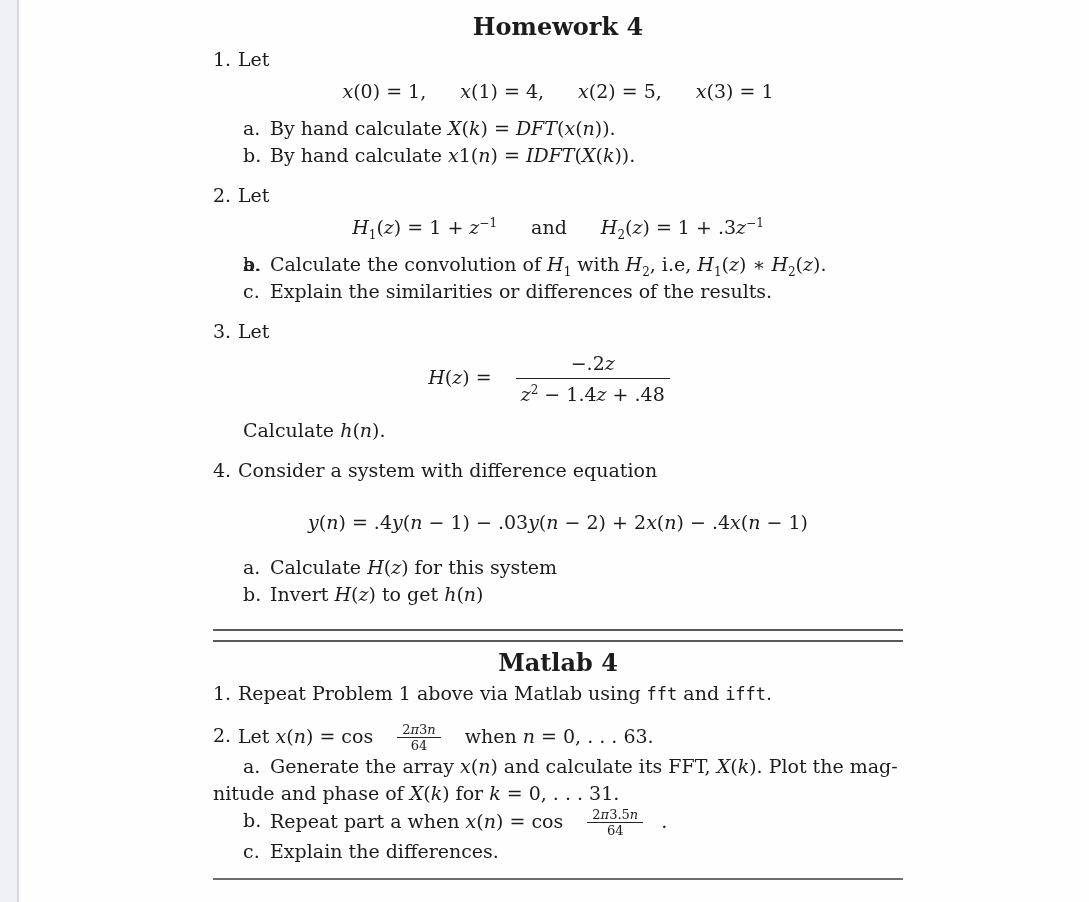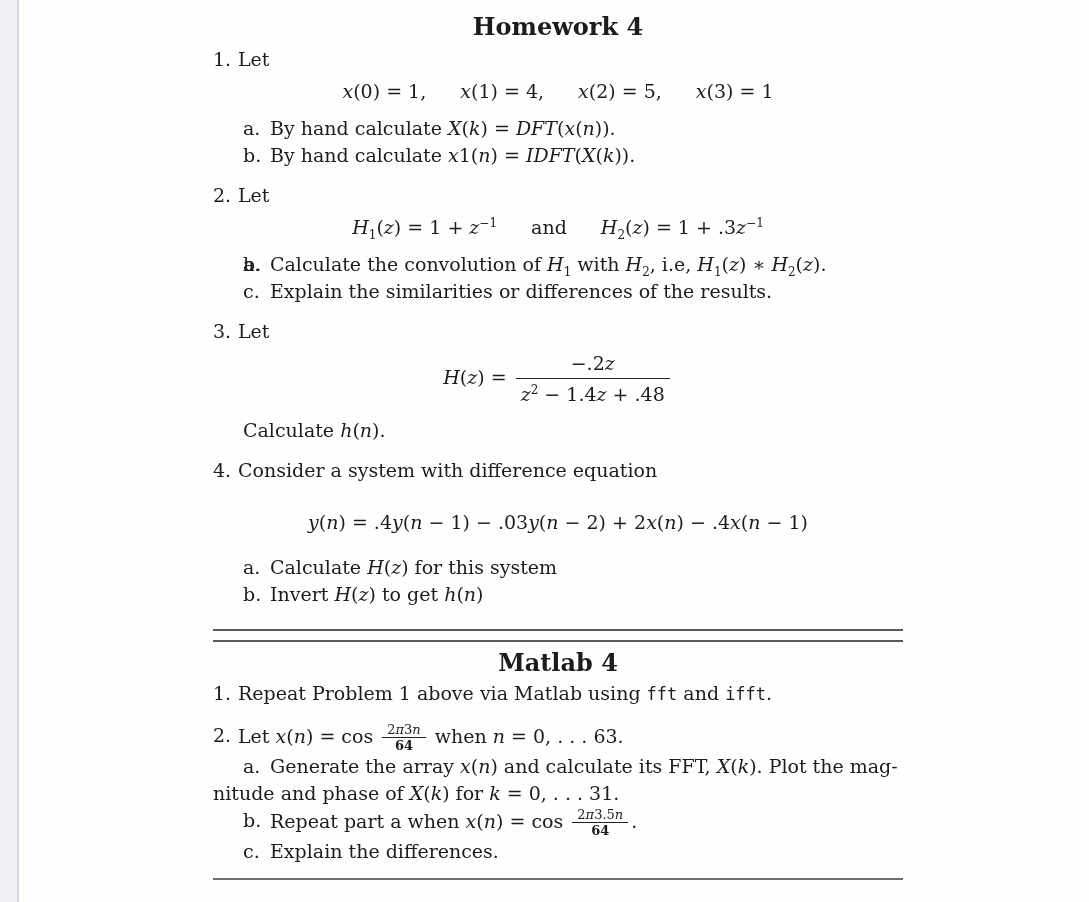--- a/index.html
+++ b/index.html
@@ -42,25 +42,25 @@
   .mt-p4 { margin-top: 13px; }
   .mt-sub { margin-top: 6px; }
   .mt-eq4 { margin: 20px 0 14px 0; }
   .mt-calc { margin-top: 5px; }
   .mt-m2 { margin-top: 14px; }
   .m-i { font-style: italic; }
   .m-tt { font-family: "DejaVu Sans Mono", "Liberation Mono", monospace; font-size: 17px; }
   sup.m-sup { font-size: 12px; line-height: 0; }
   sub.m-sub { font-size: 12px; line-height: 0; }
   .msp { display: inline-block; width: 34px; }
-  .frac { display: inline-block; text-align: center; vertical-align: middle; margin: 0 3px; }
+  .frac { display: inline-block; text-align: center; vertical-align: middle; margin: 0 18px; }
   .frac .num { display: block; padding: 0 5px; }
   .frac .den { display: block; border-top: 1.6px solid #222; padding: 0 5px; }
   .frac.small { font-size: 13px; line-height: 15px; vertical-align: middle; }
-  .frac.small .den { border-top-width: 1px; font-weight: bold; }
+  .frac.small .den { border-top-width: 1px; }
   .double-rule { margin-top: 21px; }
   .rule { height: 0; border-top: 2px solid #5a5a5a; }
   .double-rule .rule + .rule { margin-top: 9px; }
   .bottom-rule { margin-top: 13px; border-top-color: #6e6e6e; }
 </style>
 </head>
 <body>
 
 <div class="edge"></div>
 

